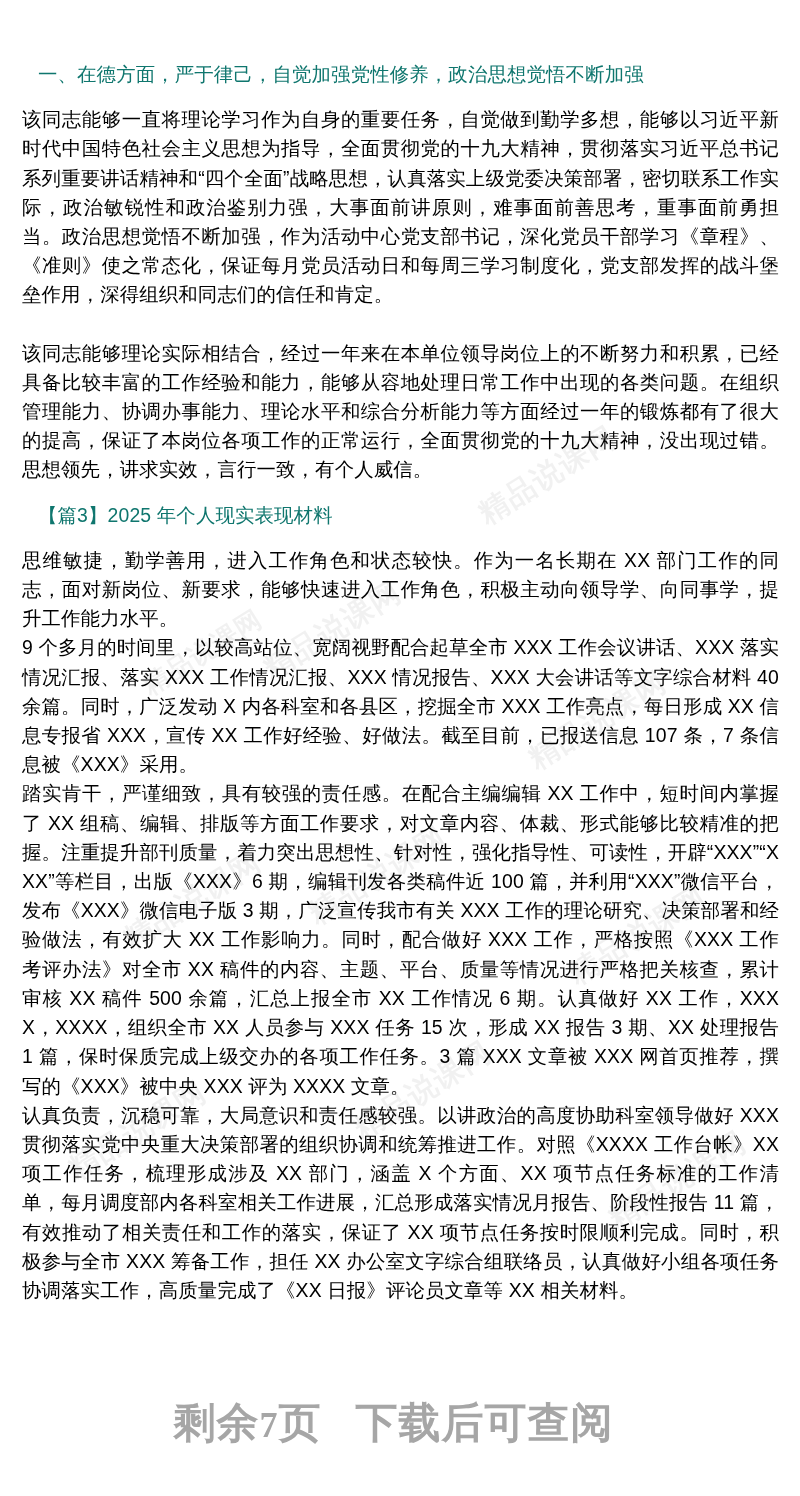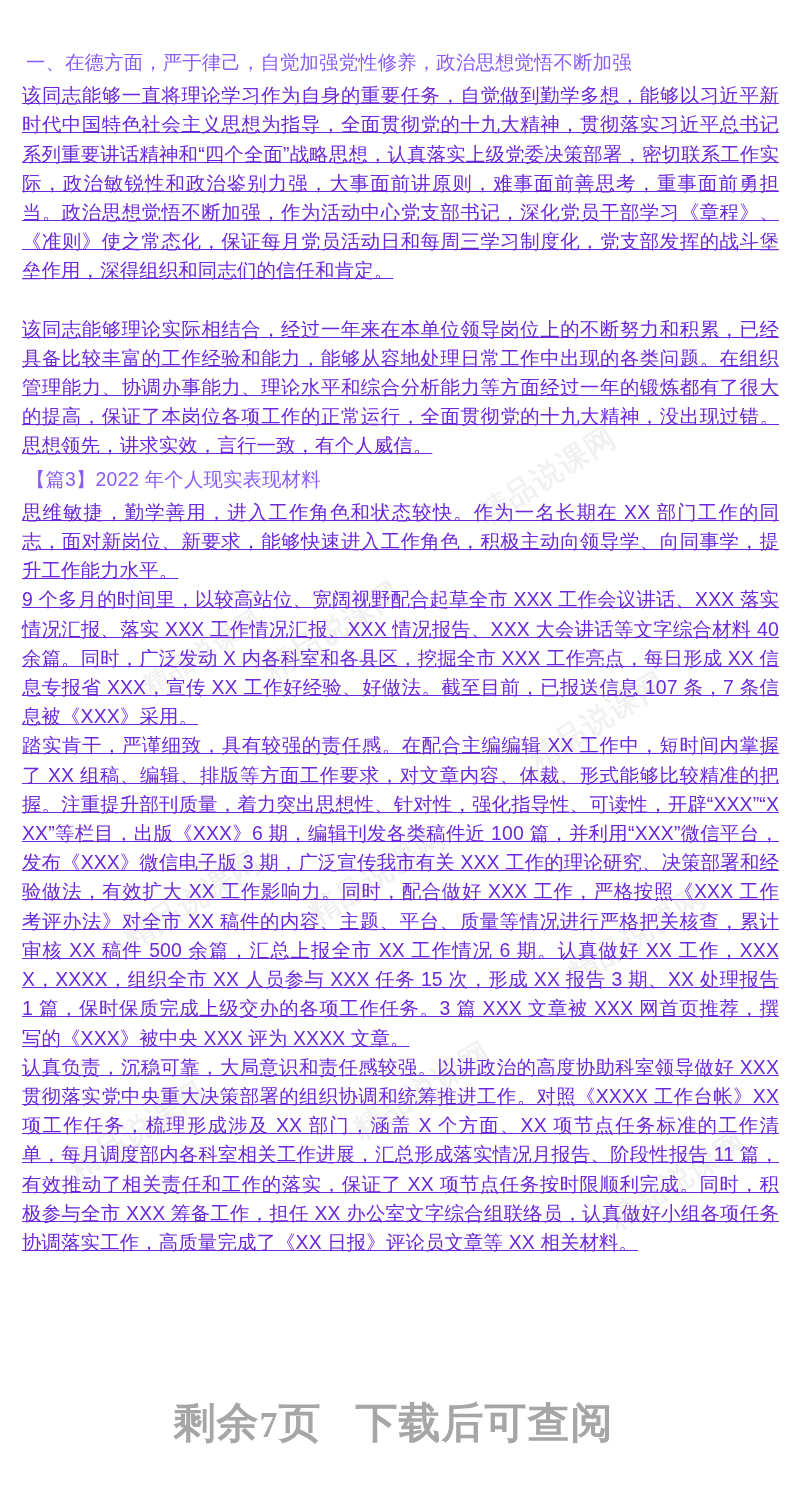--- a/index.html
+++ b/index.html
@@ -54,30 +54,29 @@
   }
 
   p.para {
     margin: 0;
     font-size: 19.4px;
     line-height: 29.2px;
     letter-spacing: 0.15px;
     text-align: justify;
     text-justify: inter-ideograph;
     word-break: break-all;
-    color: #6d28d9;
-    text-decoration: underline;
+    color: #000000;
   }
 
   p.heading {
-    margin: 4px;
+    margin: 16px;
     font-size: 19.4px;
     line-height: 29.2px;
     letter-spacing: 0.15px;
-    color: #8b5cf6;
+    color: #0f766e;
     font-weight: 400;
   }
 
   .gap-lg { height: 44px; }
   .gap-md { height: 29px; }
 
   
   .bottom-banner {
     position: absolute;
     left: 0;
@@ -117,21 +116,21 @@
 
     <div class="gap-lg"></div>
 
     <p class="heading">一、在德方面，严于律己，自觉加强党性修养，政治思想觉悟不断加强</p>
     <p class="para">该同志能够一直将理论学习作为自身的重要任务，自觉做到勤学多想，能够以习近平新时代中国特色社会主义思想为指导，全面贯彻党的十九大精神，贯彻落实习近平总书记系列重要讲话精神和“四个全面”战略思想，认真落实上级党委决策部署，密切联系工作实际，政治敏锐性和政治鉴别力强，大事面前讲原则，难事面前善思考，重事面前勇担当。政治思想觉悟不断加强，作为活动中心党支部书记，深化党员干部学习《章程》、《准则》使之常态化，保证每月党员活动日和每周三学习制度化，党支部发挥的战斗堡垒作用，深得组织和同志们的信任和肯定。</p>
 
     <div class="gap-md"></div>
 
     <p class="para">该同志能够理论实际相结合，经过一年来在本单位领导岗位上的不断努力和积累，已经具备比较丰富的工作经验和能力，能够从容地处理日常工作中出现的各类问题。在组织管理能力、协调办事能力、理论水平和综合分析能力等方面经过一年的锻炼都有了很大的提高，保证了本岗位各项工作的正常运行，全面贯彻党的十九大精神，没出现过错。思想领先，讲求实效，言行一致，有个人威信。</p>
 
-    <p class="heading">【篇3】2022 年个人现实表现材料</p>
+    <p class="heading">【篇3】2025 年个人现实表现材料</p>
 
     <p class="para">思维敏捷，勤学善用，进入工作角色和状态较快。作为一名长期在 XX 部门工作的同志，面对新岗位、新要求，能够快速进入工作角色，积极主动向领导学、向同事学，提升工作能力水平。</p>
     <p class="para">9 个多月的时间里，以较高站位、宽阔视野配合起草全市 XXX 工作会议讲话、XXX 落实情况汇报、落实 XXX 工作情况汇报、XXX 情况报告、XXX 大会讲话等文字综合材料 40 余篇。同时，广泛发动 X 内各科室和各县区，挖掘全市 XXX 工作亮点，每日形成 XX 信息专报省 XXX，宣传 XX 工作好经验、好做法。截至目前，已报送信息 107 条，7 条信息被《XXX》采用。</p>
     <p class="para">踏实肯干，严谨细致，具有较强的责任感。在配合主编编辑 XX 工作中，短时间内掌握了 XX 组稿、编辑、排版等方面工作要求，对文章内容、体裁、形式能够比较精准的把握。注重提升部刊质量，着力突出思想性、针对性，强化指导性、可读性，开辟“XXX”“XXX”等栏目，出版《XXX》6 期，编辑刊发各类稿件近 100 篇，并利用“XXX”微信平台，发布《XXX》微信电子版 3 期，广泛宣传我市有关 XXX 工作的理论研究、决策部署和经验做法，有效扩大 XX 工作影响力。同时，配合做好 XXX 工作，严格按照《XXX 工作考评办法》对全市 XX 稿件的内容、主题、平台、质量等情况进行严格把关核查，累计审核 XX 稿件 500 余篇，汇总上报全市 XX 工作情况 6 期。认真做好 XX 工作，XXXX，XXXX，组织全市 XX 人员参与 XXX 任务 15 次，形成 XX 报告 3 期、XX 处理报告 1 篇，保时保质完成上级交办的各项工作任务。3 篇 XXX 文章被 XXX 网首页推荐，撰写的《XXX》被中央 XXX 评为 XXXX 文章。</p>
     <p class="para">认真负责，沉稳可靠，大局意识和责任感较强。以讲政治的高度协助科室领导做好 XXX 贯彻落实党中央重大决策部署的组织协调和统筹推进工作。对照《XXXX 工作台帐》XX 项工作任务，梳理形成涉及 XX 部门，涵盖 X 个方面、XX 项节点任务标准的工作清单，每月调度部内各科室相关工作进展，汇总形成落实情况月报告、阶段性报告 11 篇，有效推动了相关责任和工作的落实，保证了 XX 项节点任务按时限顺利完成。同时，积极参与全市 XXX 筹备工作，担任 XX 办公室文字综合组联络员，认真做好小组各项任务协调落实工作，高质量完成了《XX 日报》评论员文章等 XX 相关材料。</p>
 
   </div>
 
   <div class="bottom-banner">
     <span class="bb-seg">剩余</span><span class="bb-seg bb-num">7</span><span class="bb-seg">页</span><span class="bb-spacer"></span><span class="bb-seg">下载后可查阅</span>

